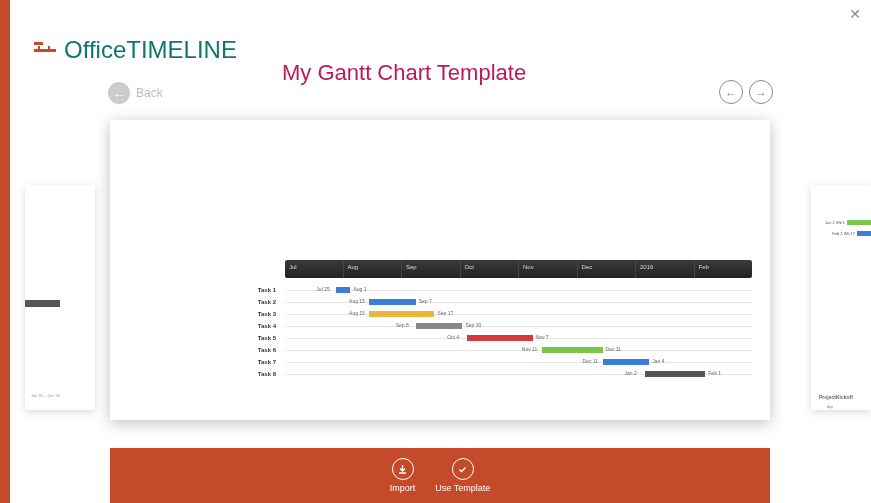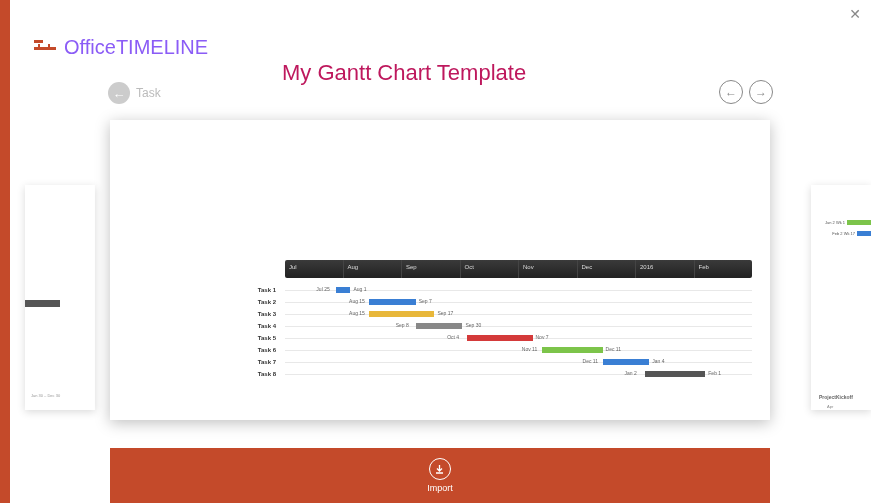--- a/index.html
+++ b/index.html
@@ -5,21 +5,21 @@
 * { margin: 0; padding: 0; box-sizing: border-box; font-family: "Segoe UI", Arial, sans-serif; }
 body { width: 871px; height: 503px; background: #fff; position: relative; overflow: hidden; }
 
 .side-accent { position: absolute; left: 0; top: 0; width: 10px; height: 100%; background: #c44a2a; }
 
 .close-btn { position: absolute; top: 6px; right: 10px; color: #888; font-size: 14px; cursor: pointer; }
 
 .logo-row { position: absolute; top: 36px; left: 34px; display: flex; align-items: center; gap: 8px; }
 .logo-icon { width: 22px; height: 16px; position: relative; }
 .logo-icon svg { display: block; }
-.logo-text { font-size: 20px; font-weight: 300; color: #8b5cf6; }
+.logo-text { font-size: 24px; font-weight: 300; color: #0f766e; }
 .logo-text .bold { font-weight: 400; }
 
 .back-btn { position: absolute; top: 82px; left: 108px; display: flex; align-items: center; gap: 6px; color: #bbb; font-size: 12px; cursor: pointer; }
 .back-circle { width: 22px; height: 22px; border-radius: 50%; background: #ccc; display: flex; align-items: center; justify-content: center; color: #fff; font-size: 13px; }
 
 .headings { position: absolute; top: 60px; left: 282px; }
 .subtitle { font-size: 13px; color: #666; margin-bottom: 2px; }
 .title { font-size: 22px; color: #be185d; font-weight: 300; }
 
 .nav-arrows { position: absolute; top: 80px; right: 98px; display: flex; gap: 6px; }
@@ -75,21 +75,21 @@
       <rect x="14" y="4" width="2" height="6" fill="#c44a2a"></rect>
     </svg>
   </span>
   <span class="logo-text">
     <span>Office</span><span class="bold">TIMELINE</span>
   </span>
 </div>
 
 <div class="back-btn">
   <span class="back-circle">←</span>
-  <span>Task</span>
+  <span>Back</span>
 </div>
 
 <div class="headings">
   <div class="title">My Gantt Chart Template</div>
 </div>
 
 <div class="nav-arrows">
   <div class="nav-arrow">←</div>
   <div class="nav-arrow">→</div>
 </div>
@@ -197,13 +197,21 @@
 
 <div class="bottom-bar">
   <div class="bottom-btn">
     <span class="bottom-icon">
       <svg width="11" height="11" viewBox="0 0 11 11" stroke="#fff" stroke-width="1.3" fill="none">
         <path d="M5.5 1v6M3 4.5L5.5 7 8 4.5M2 9h7"></path>
       </svg>
     </span>
     <span class="bottom-label">Import</span>
   </div>
+  <div class="bottom-btn">
+    <span class="bottom-icon">
+      <svg width="11" height="11" viewBox="0 0 11 11" stroke="#fff" stroke-width="1.4" fill="none">
+        <path d="M2.5 5.5l2 2 4-4"></path>
+      </svg>
+    </span>
+    <span class="bottom-label">Use Template</span>
+  </div>
 </div>
 
 </body></html>

